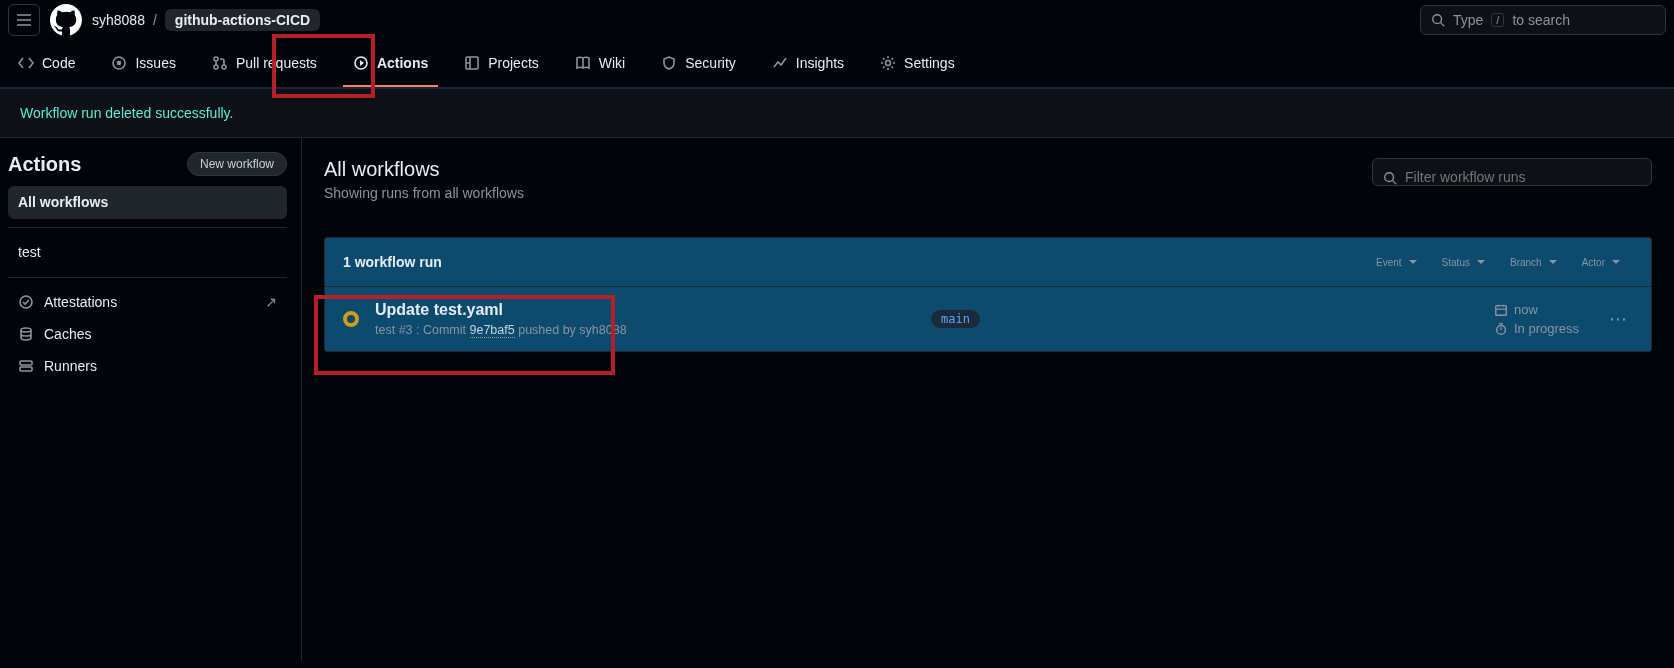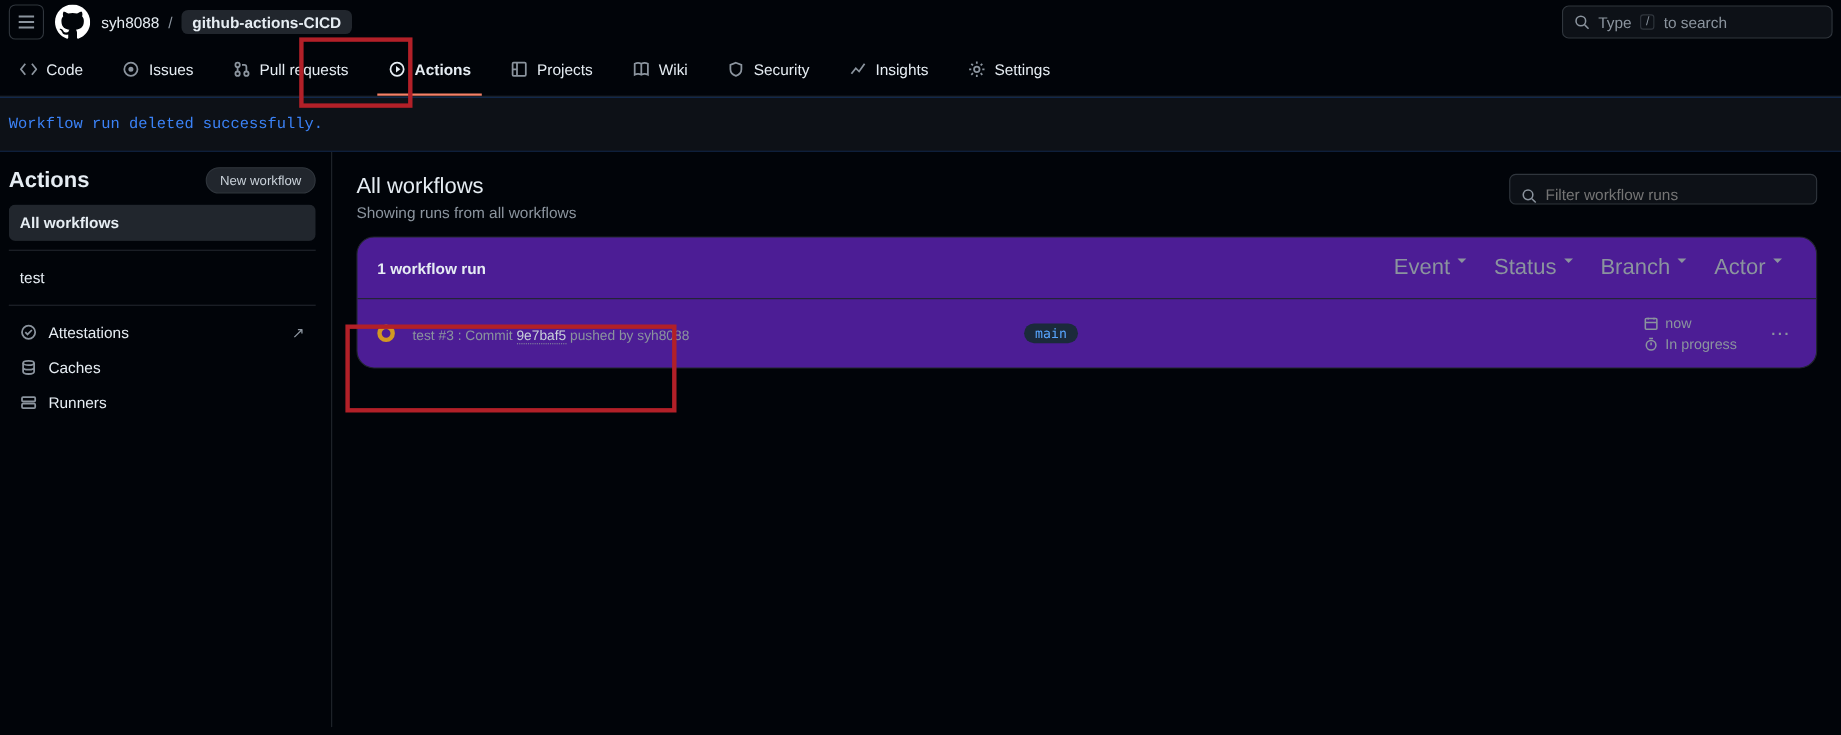--- a/index.html
+++ b/index.html
@@ -43,21 +43,21 @@
 .repo-tab.active { border-bottom:2px solid #f78166; font-weight:600;}
 .repo-tab svg { width:16px; height:16px; fill:none; stroke:#8b949e; stroke-width:1.6;}
 .repo-tab.active svg { stroke:#e6edf3;}
 .highlight-box-actions {
   position:absolute; border:4px solid #b22028; pointer-events:none;
 }
 .hl-actions { left:272px; top:34px; width:103px; height:64px;}
 .hl-run { left:314px; top:295px; width:301px; height:80px;}
 .flash {
   background:#0d1117; border-top:1px solid #1f6feb40; border-bottom:1px solid #1f6feb40;
-  color:#3b82f6; padding:16px 8px; font-size:14px;font-family:Liberation Mono, monospace;
+  color:#5eead4; padding:16px 20px; font-size:14px;
 }
 .flash-inner {background:transparent;}
 .layout { display:flex; height:calc(668px - 40px - 48px - 57px);}
 .sidebar {
   width:302px; border-right:1px solid #21262d; padding:14px 14px 0 8px;
 }
 .side-head { display:flex; align-items:center; justify-content:space-between; margin-bottom:10px;}
 .side-head h2 { font-size:20px; font-weight:600;}
 .btn {
   background:#21262d; border:1px solid #30363d; border-radius:12px; color:#c9d1d9;
@@ -80,27 +80,27 @@
 .main-head { display:flex; align-items:flex-start; justify-content:space-between;}
 .main-head h1 { font-size:20px; font-weight:400;}
 .main-head .sub { color:#8b949e; font-size:14px; margin-top:4px;}
 .filter-input {
   border:1px solid #30363d; border-radius:6px; background:#0d1117; height:28px;
   width:280px; display:flex; align-items:flex-end; padding:0 10px; gap:8px; color:#8b949e;
 }
 .filter-input input {
   background:transparent; border:none; outline:none; color:#e6edf3; flex:1; font-size:14px;
 }
-.run-box { margin-top:14px; border:1px solid #21262d; border-radius:16px; background:#4c1d95;}
+.run-box { margin-top:36px; border:1px solid #21262d; border-radius:3px; background:#0c4a6e;}
 .run-head {
   display:flex; align-items:center; padding:16px 18px; border-bottom:1px solid #21262d;
 }
 .run-head .count { font-weight:600; flex:1;}
 .filter-pill {
-  display:flex; gap:6px; color:#8b949e; font-size:20px; padding:0 12px; cursor:pointer;
+  display:flex; align-items:center; gap:6px; color:#8b949e; font-size:10px; padding:0 12px; cursor:pointer;
 }
 .filter-pill svg{width:10px;height:10px;fill:#8b949e;}
 .run-row { display:flex; align-items:center; padding:14px 18px; gap:16px;}
 .status-dot {
   width:16px; height:16px; border-radius:50%; border:4px solid #d29922; background:transparent;
   flex:none; position:relative;
 }
 .run-info { flex:0 0 540px;}
 .run-title { font-weight:600; color:#e6edf3; font-size:16px;}
 .run-sub { color:#8b949e; font-size:12.5px; margin-top:4px;}
@@ -290,20 +290,21 @@
           <span>Actor</span>
           <svg viewBox="0 0 10 10">
               <path d="M1 3l4 4 4-4z"></path>
             </svg>
         </div>
       </div>
 
       <div class="run-row">
         <div class="status-dot"></div>
         <div class="run-info">
+          <div class="run-title">Update test.yaml</div>
           <div class="run-sub">
             <span>test</span>
             <span> </span>
             <span>#3</span>
             <span>: Commit </span>
             <span class="sha">9e7baf5</span>
             <span> pushed by </span>
             <span>syh8088</span>
           </div>
         </div>

